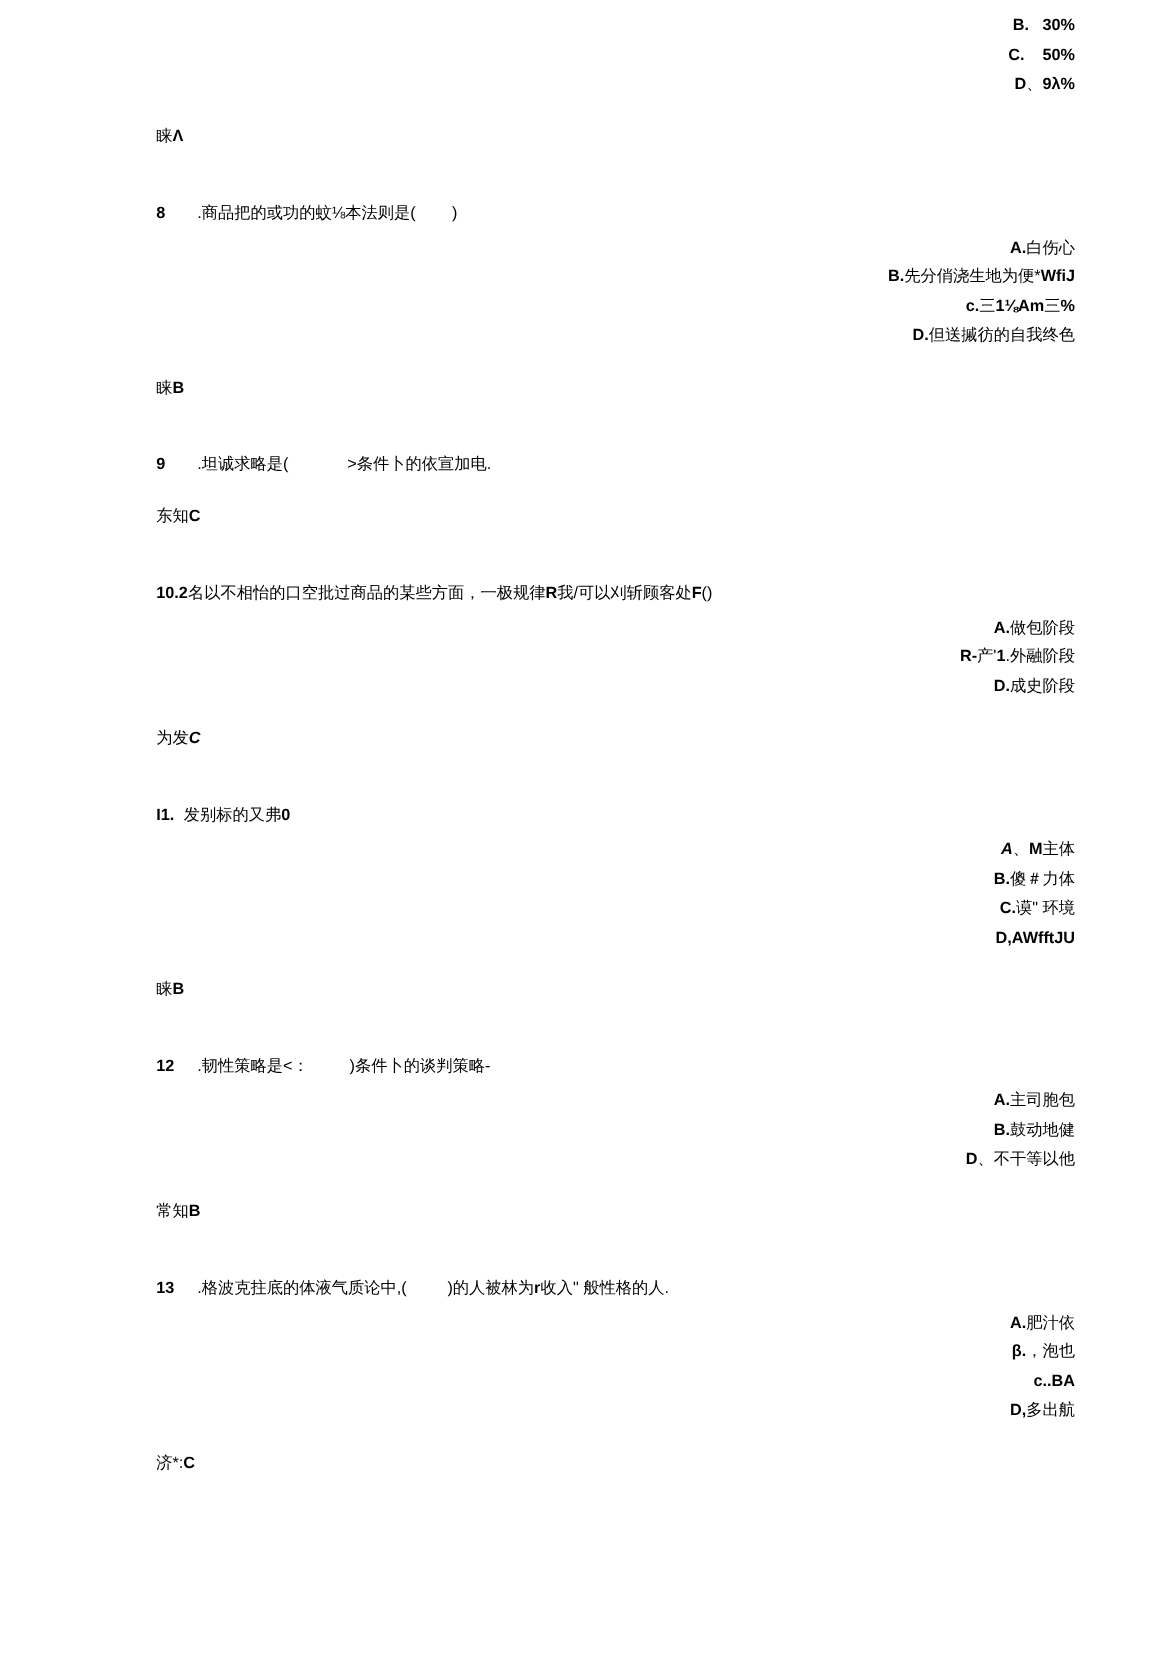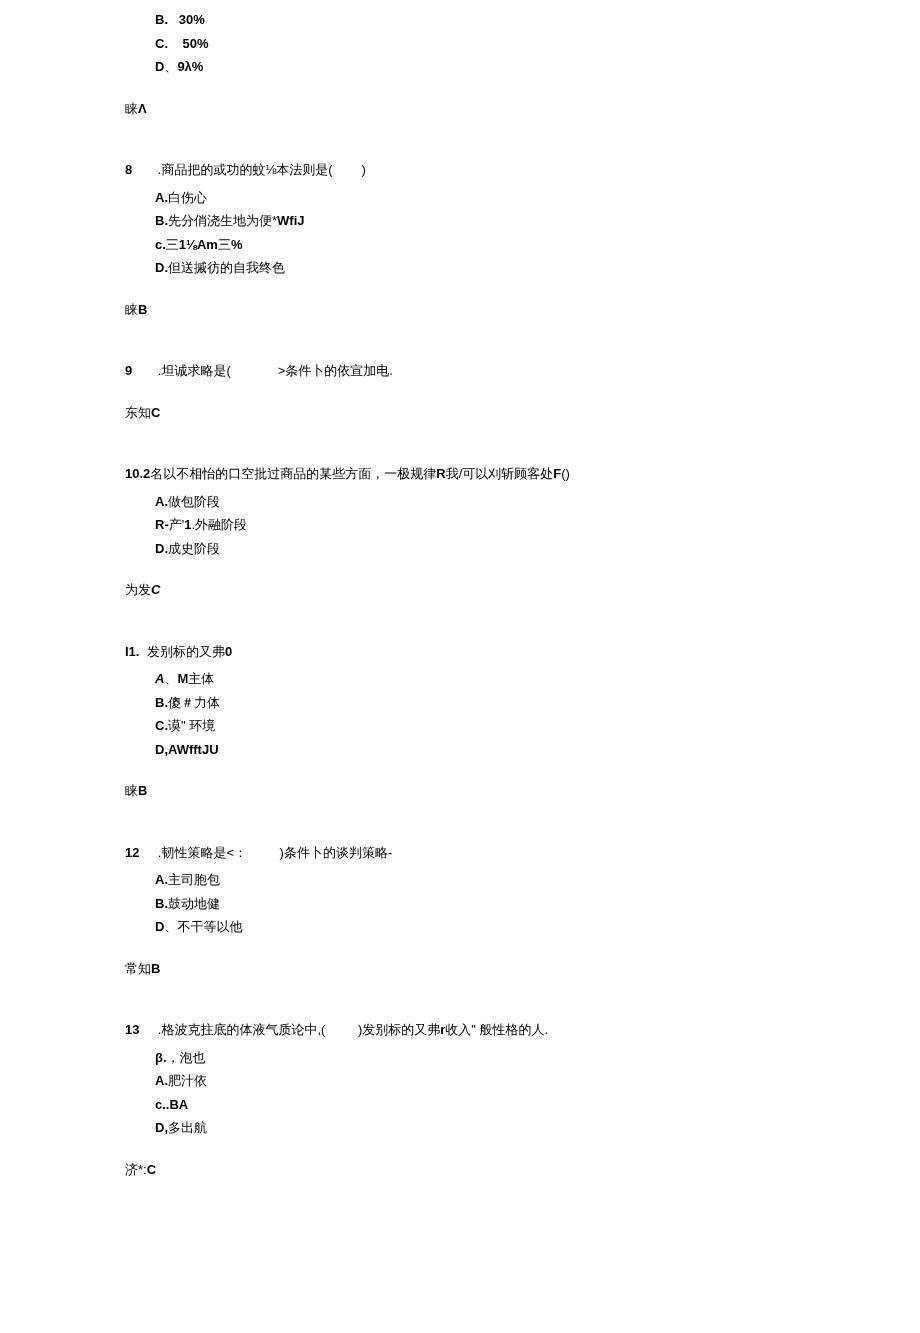--- a/index.html
+++ b/index.html
@@ -25,20 +25,21 @@
   .stem {
     margin: 16px 0 8px 0;
   }
   .stem .num {
     display: inline-block;
     font-weight: 700;
     min-width: 22px;
   }
   .opts {
     padding-left: 30px;
+    text-align: right;
   }
   .opt {
     margin: 4px 0;
   }
   .opt .lab { font-weight: 700; }
   .answer {
     margin-top: 22px;
     margin-left: 0;
   }
   .answer .alab { }
@@ -94,22 +95,22 @@
     <div class="q-block">
       <div class="stem"><span class="num">12</span><span>&nbsp;&nbsp;&nbsp;</span><span>.韧性策略是&lt;：</span><span>&nbsp;&nbsp;&nbsp;&nbsp;&nbsp;&nbsp;&nbsp;&nbsp;&nbsp;</span><span>)条件卜的谈判策略-</span></div>
       <div class="opts">
         <div class="opt"><span class="lab">A.</span><span>主司胞包</span></div>
         <div class="opt"><span class="lab">B.</span><span>鼓动地健</span></div>
         <div class="opt"><span class="lab">D</span><span>、</span><span>不干等以他</span></div>
       </div>
       <div class="answer"><span class="alab">常知</span><span class="aval">B</span></div>
     </div>
     <div class="q-block">
-      <div class="stem"><span class="num">13</span><span>&nbsp;&nbsp;&nbsp;</span><span>.格波克拄底的体液气质论中,(</span><span>&nbsp;&nbsp;&nbsp;&nbsp;&nbsp;&nbsp;&nbsp;&nbsp;&nbsp;</span><span>)发别标的又弗</span><span class="b">r</span><span>收入" 般性格的人.</span></div>
+      <div class="stem"><span class="num">13</span><span>&nbsp;&nbsp;&nbsp;</span><span>.格波克拄底的体液气质论中,(</span><span>&nbsp;&nbsp;&nbsp;&nbsp;&nbsp;&nbsp;&nbsp;&nbsp;&nbsp;</span><span>)的人被林为</span><span class="b">r</span><span>收入" 般性格的人.</span></div>
       <div class="opts">
+        <div class="opt"><span class="lab">A.</span><span>肥汁依</span></div>
         <div class="opt"><span class="lab">β.</span><span>，泡也</span></div>
-        <div class="opt"><span class="lab">A.</span><span>肥汁依</span></div>
         <div class="opt"><span class="lab">c..BA</span><span></span></div>
         <div class="opt"><span class="lab">D,</span><span>多出航</span></div>
       </div>
       <div class="answer"><span class="alab">济*:</span><span class="aval">C</span></div>
     </div>
   </div>
 
 </body></html>

